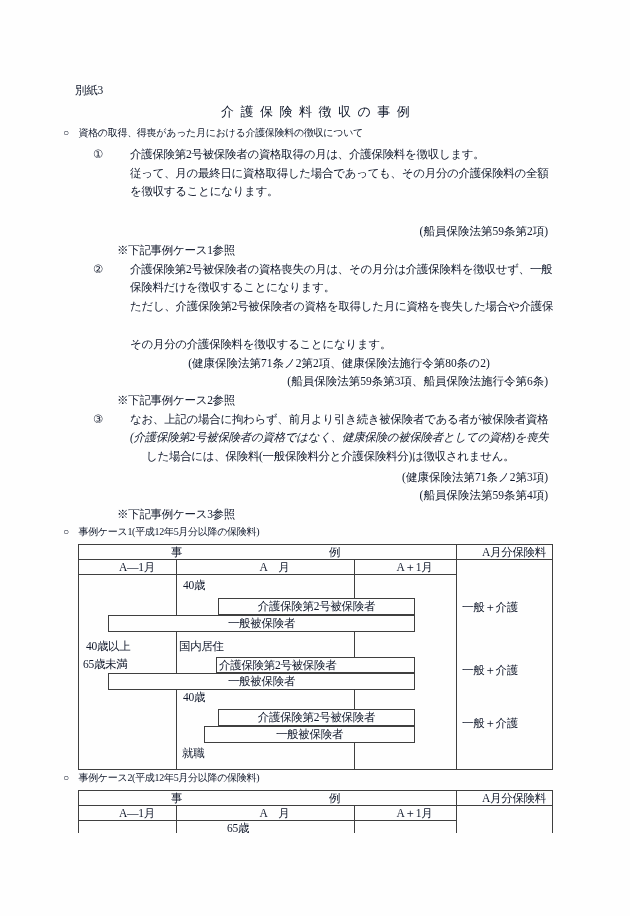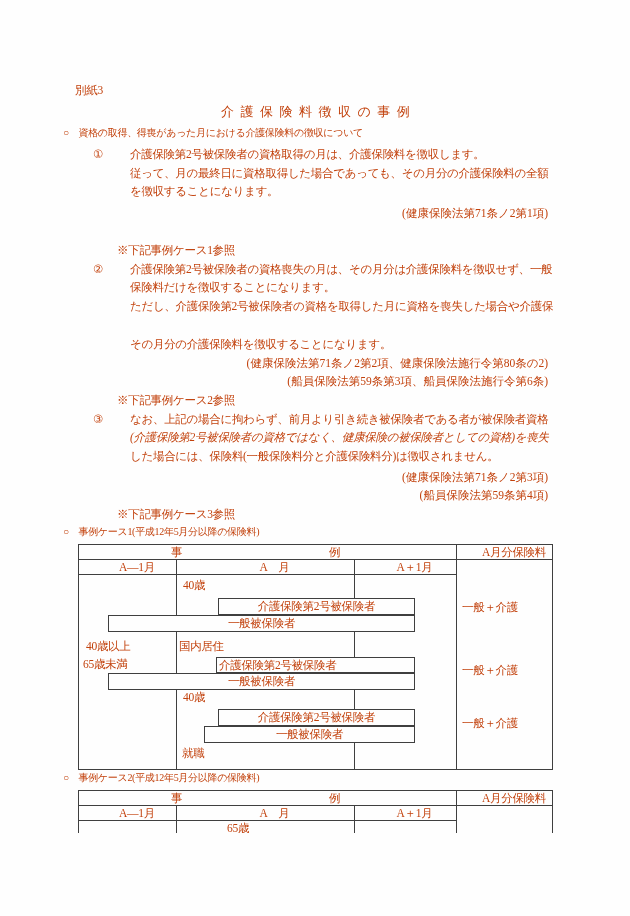--- a/index.html
+++ b/index.html
@@ -1,19 +1,19 @@
 <!DOCTYPE html>
 <html><head>
 <meta charset="utf-8">
 <style>
   * { margin:0; padding:0; box-sizing:border-box; }
   html,body { background:#ffffff; }
   .page {
     position:relative; width:630px; height:916px; background:#fefefe;
-    font-family:"Liberation Serif","DejaVu Serif",serif; color:#c2410c;
+    font-family:"Liberation Serif","DejaVu Serif",serif; color:#0f172a;
     overflow:hidden;
   }
   .txt { position:absolute; font-size:11.5px; line-height:14px; white-space:pre; letter-spacing:-0.3px; }
   .h13 { font-size:10px; }
   .title { font-size:13px; letter-spacing:6.5px; }
   .cit { position:absolute; left:130px; width:418px; text-align:right; font-size:11.5px; line-height:14px; white-space:pre; }
   .tbl { position:absolute; border:1px solid #3f3f3f; background:#fefefe; }
   .tbl-cut { border-bottom:none; overflow:hidden; }
   .hline { position:absolute; height:1px; background:#3f3f3f; }
   .vline { position:absolute; width:1px; background:#3f3f3f; z-index:1; }
@@ -32,36 +32,36 @@
 <div class="page">
 
   <div class="txt" style="left:75px; top:83px;">別紙3</div>
   <div class="txt title" style="left:221px; top:105px;">介護保険料徴収の事例</div>
   <div class="txt h13" style="left:63px; top:126px;">○　資格の取得、得喪があった月における介護保険料の徴収について</div>
 
   <div class="txt" style="left:93px; top:147px;">①</div>
   <div class="txt" style="left:130px; top:147px;">介護保険第2号被保険者の資格取得の月は、介護保険料を徴収します。</div>
   <div class="txt" style="left:130px; top:166px;">従って、月の最終日に資格取得した場合であっても、その月分の介護保険料の全額</div>
   <div class="txt" style="left:130px; top:184px;">を徴収することになります。</div>
-  <div class="cit" style="top:206px;">(健康保険法第71条ノ2第1項)</div>
+  <div class="cit" style="top:224px;">(船員保険法第59条第2項)</div>
   <div class="txt" style="left:117px; top:243px;">※下記事例ケース1参照</div>
 
   <div class="txt" style="left:93px; top:262px;">②</div>
   <div class="txt" style="left:130px; top:262px;">介護保険第2号被保険者の資格喪失の月は、その月分は介護保険料を徴収せず、一般</div>
   <div class="txt" style="left:130px; top:280px;">保険料だけを徴収することになります。</div>
   <div class="txt" style="left:130px; top:299px;">ただし、介護保険第2号被保険者の資格を取得した月に資格を喪失した場合や介護保</div>
   <div class="txt" style="left:130px; top:337px;">その月分の介護保険料を徴収することになります。</div>
-  <div class="cit" style="top:356px;">(健康保険法第71条ノ2第2項、健康保険法施行令第80条の2)</div>
+  <div class="cit" style="top:356px;text-align:center;">(健康保険法第71条ノ2第2項、健康保険法施行令第80条の2)</div>
   <div class="cit" style="top:374px;">(船員保険法第59条第3項、船員保険法施行令第6条)</div>
   <div class="txt" style="left:117px; top:393px;">※下記事例ケース2参照</div>
 
   <div class="txt" style="left:93px; top:412px;">③</div>
   <div class="txt" style="left:130px; top:412px;">なお、上記の場合に拘わらず、前月より引き続き被保険者である者が被保険者資格</div>
   <div class="txt" style="left:130px; top:430px;font-style:italic;">(介護保険第2号被保険者の資格ではなく、健康保険の被保険者としての資格)を喪失</div>
-  <div class="txt" style="left:130px; top:449px;">した場合には、保険料(一般保険料分と介護保険料分)は徴収されません。</div>
+  <div class="txt" style="left:146px; top:449px;">した場合には、保険料(一般保険料分と介護保険料分)は徴収されません。</div>
   <div class="cit" style="top:470px;">(健康保険法第71条ノ2第3項)</div>
   <div class="cit" style="top:488px;">(船員保険法第59条第4項)</div>
   <div class="txt" style="left:117px; top:507px;">※下記事例ケース3参照</div>
 
   <div class="txt h13" style="left:63px; top:525px;">○　事例ケース1(平成12年5月分以降の保険料)</div>
 
   <div class="tbl" style="left:78px; top:544px; width:475px; height:226px;">
     <div class="hline" style="top:14px; left:0; width:473px;"></div>
     <div class="hline" style="top:29px; left:0; width:377px;"></div>
     <div class="vline" style="left:97px;  top:14px; bottom:0;"></div>

